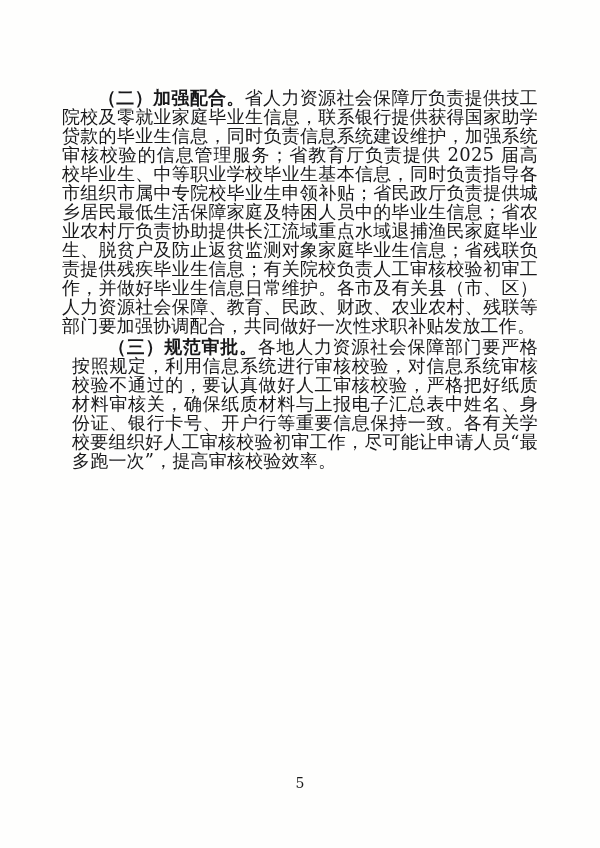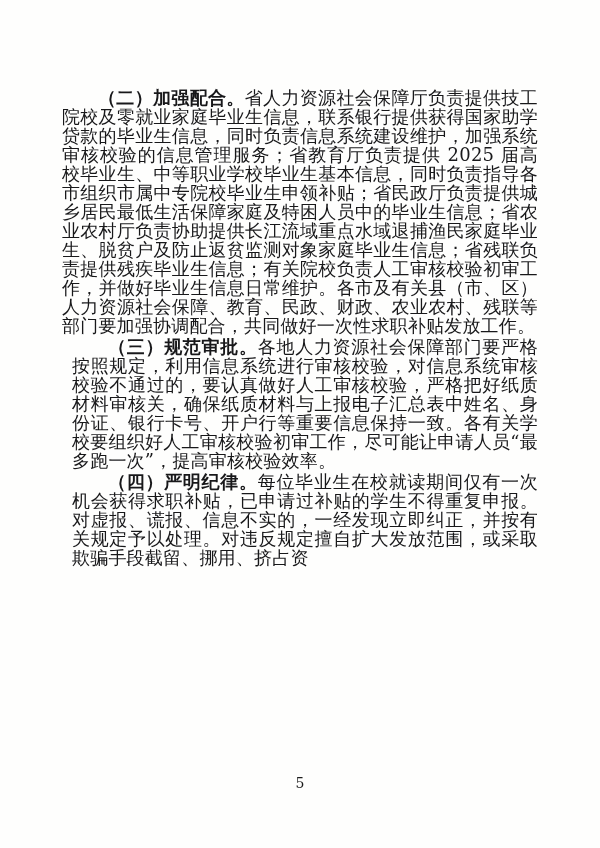--- a/index.html
+++ b/index.html
@@ -61,20 +61,17 @@
   <div class="body-text">
 
     <p class="para">
       <span class="bold">（二）加强配合。</span><span>省人力资源社会保障厅负责提供技工院校及零就业家庭毕业生信息，联系银行提供获得国家助学贷款的毕业生信息，同时负责信息系统建设维护，加强系统审核校验的信息管理服务；省教育厅负责提供 2025 届高校毕业生、中等职业学校毕业生基本信息，同时负责指导各市组织市属中专院校毕业生申领补贴；省民政厅负责提供城乡居民最低生活保障家庭及特困人员中的毕业生信息；省农业农村厅负责协助提供长江流域重点水域退捕渔民家庭毕业生、脱贫户及防止返贫监测对象家庭毕业生信息；省残联负责提供残疾毕业生信息；有关院校负责人工审核校验初审工作，并做好毕业生信息日常维护。各市及有关县（市、区）人力资源社会保障、教育、民政、财政、农业农村、残联等部门要加强协调配合，共同做好一次性求职补贴发放工作。</span>
     </p>
 
     <p class="para">
       <span class="bold">（三）规范审批。</span><span>各地人力资源社会保障部门要严格按照规定，利用信息系统进行审核校验，对信息系统审核校验不通过的，要认真做好人工审核校验，严格把好纸质材料审核关，确保纸质材料与上报电子汇总表中姓名、身份证、银行卡号、开户行等重要信息保持一致。各有关学校要组织好人工审核校验初审工作，尽可能让申请人员“最多跑一次”，提高审核校验效率。</span>
     </p>
 
-    <p class="para">
-      <span class="bold">（四）严明纪律。</span><span>每位毕业生在校就读期间仅有一次机会获得求职补贴，已申请过补贴的学生不得重复申报。对虚报、谎报、信息不实的，一经发现立即纠正，并按有关规定予以处理。对违反规定擅自扩大发放范围，或采取欺骗手段截留、挪用、挤占资</span>
-    </p>
 
   </div>
 
   <div class="page-number">5</div>
 </div>
 
 </body></html>

